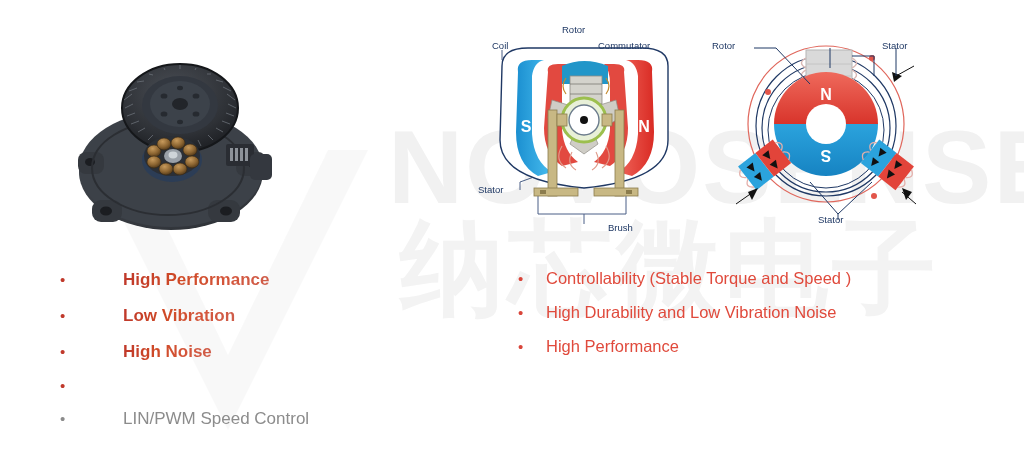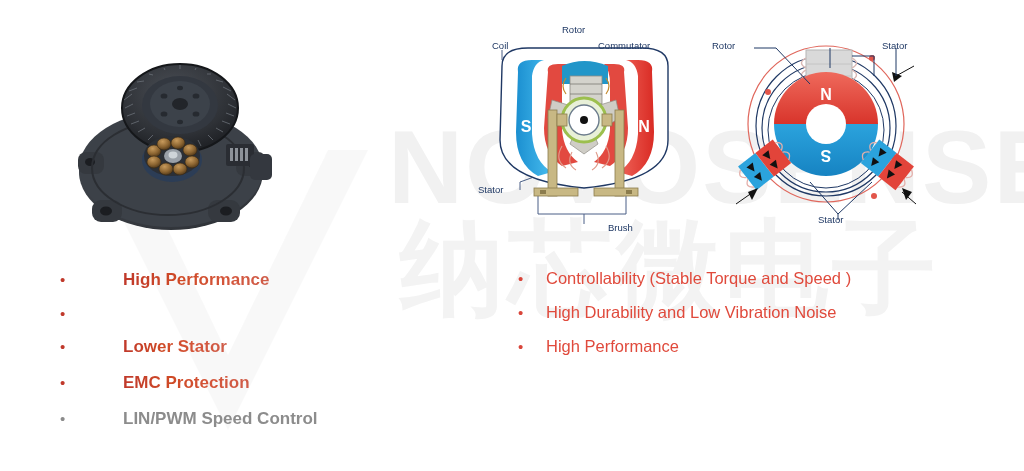--- a/index.html
+++ b/index.html
@@ -47,21 +47,21 @@
   .b-right .dot{color:#d9453a;}
   .b-left .brow.muted .dot{color:#8b8b8b;}
 
   .btxt{font-size:16.5px;line-height:20px;}
   .b-left .btxt{
     font-weight:700;font-size:17px;
     background:linear-gradient(90deg,#c0392b 0%,#cf4a26 38%,#d4553a 70%,#cf5d4a 100%);
     -webkit-background-clip:text;background-clip:text;color:transparent;margin-left:33px;
   }
   .b-left .brow.muted .btxt{
-    font-weight:700;color:#8c8c8c;background:none;-webkit-text-fill-color:#8c8c8c;
+    font-weight:400;color:#8c8c8c;background:none;-webkit-text-fill-color:#8c8c8c;
   }
   .b-right .btxt{font-weight:400;color:#e04a3c;font-size:16.5px;}
   .b-left .dot{margin-right:20px;}
   .b-right .dot{margin-right:18px;}
 
   
   .diagram{position:absolute;}
   .dia-brushed{left:466px;top:14px;width:240px;height:228px;}
   .dia-bldc{left:706px;top:14px;width:240px;height:228px;}
 
@@ -197,28 +197,28 @@
     </svg>
   </div>
 
   <div class="bullets b-left">
     <div class="brow">
       <span class="dot">•</span>
       <span class="btxt">High Performance</span>
     </div>
     <div class="brow">
       <span class="dot">•</span>
-    </div>
-    <div class="brow">
-      <span class="dot">•</span>
-      <span class="btxt">Lower Stator</span>
-    </div>
-    <div class="brow">
-      <span class="dot">•</span>
-      <span class="btxt">EMC Protection</span>
+      <span class="btxt">Low Vibration</span>
+    </div>
+    <div class="brow">
+      <span class="dot">•</span>
+      <span class="btxt">High Noise</span>
+    </div>
+    <div class="brow">
+      <span class="dot">•</span>
     </div>
     <div class="brow muted">
       <span class="dot">•</span>
       <span class="btxt">LIN/PWM Speed Control</span>
     </div>
   </div>
 
   <div class="bullets b-right">
     <div class="brow">
       <span class="dot">•</span>

